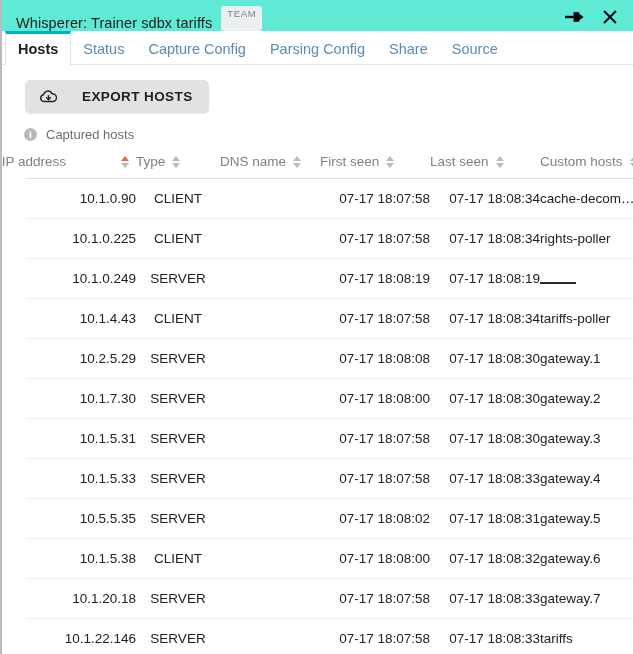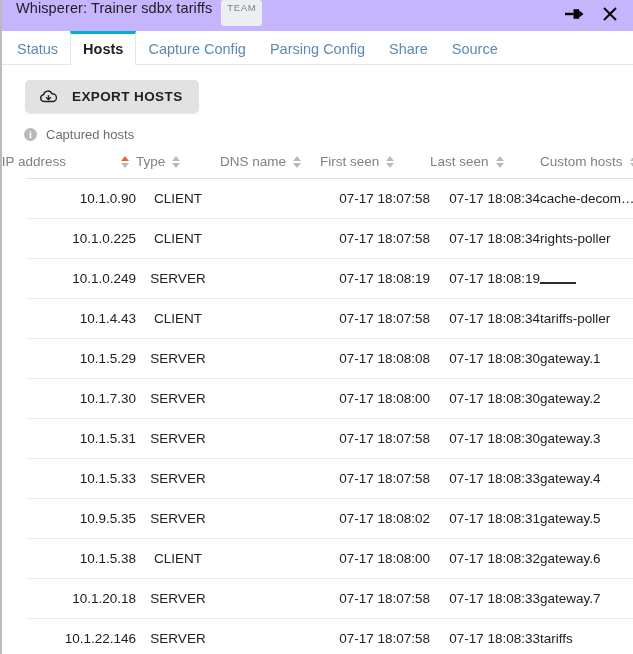--- a/index.html
+++ b/index.html
@@ -25,23 +25,23 @@
     display: flex;
     flex-direction: column;
     position: relative;
   }
 
   
   .titlebar {
     height: 31px;
     min-height: 31px;
     display: flex;
-    align-items: flex-start;
+    align-items: flex-end;
     padding: 0 8px 0 14px;
-    background: #c4b5fd;
+    background: #5eead4;
   }
   .title-text {
     font-size: 14.5px;
     color: #202124;
     letter-spacing: .1px;
     white-space: nowrap;
   }
   .team-badge {
     margin-left: 9px;
     background: #eceff1;
@@ -103,21 +103,21 @@
     padding: 0;
     position: relative;
   }
 
   .export-row {
     padding: 15px 0 0 23px;
   }
   .export-btn {
     display: inline-flex;
     align-items: center;
-    gap: 14px;
+    gap: 24px;
     background: #e2e2e2;
     border: none;
     border-radius: 5px;
     padding: 9px 16px 9px 14px;
     font-family: "Liberation Sans", sans-serif;
     font-size: 13.5px;
     font-weight: bold;
     letter-spacing: .4px;
     color: #202124;
     cursor: pointer;
@@ -238,25 +238,25 @@
       </svg>
     </span>
     <span class="win-btn">
       <svg width="18" height="18" viewBox="0 0 18 18" aria-hidden="true">
         <path d="M3 3 L15 15 M15 3 L3 15" stroke="#000" stroke-width="1.9" fill="none"></path>
       </svg>
     </span>
   </div>
 
   <div class="tabs">
+    <div class="tab active">
+        <span>Hosts</span>
+      </div>
     <div class="tab">
         <span>Status</span>
-      </div>
-    <div class="tab active">
-        <span>Hosts</span>
       </div>
     <div class="tab">
         <span>Capture Config</span>
       </div>
     <div class="tab">
         <span>Parsing Config</span>
       </div>
     <div class="tab">
         <span>Share</span>
       </div>
@@ -380,21 +380,21 @@
             </tr>
             <tr>
               <td class="ip">10.1.4.43</td>
               <td class="type">CLIENT</td>
               <td class="dns"></td>
               <td class="seen">07-17 18:07:58</td>
               <td class="seen">07-17 18:08:34</td>
               <td class="cname">tariffs-poller</td>
             </tr>
             <tr>
-              <td class="ip">10.1.5.29</td>
+              <td class="ip">10.2.5.29</td>
               <td class="type">SERVER</td>
               <td class="dns"></td>
               <td class="seen">07-17 18:08:08</td>
               <td class="seen">07-17 18:08:30</td>
               <td class="cname">gateway.1</td>
             </tr>
             <tr>
               <td class="ip">10.1.7.30</td>
               <td class="type">SERVER</td>
               <td class="dns"></td>
@@ -412,21 +412,21 @@
             </tr>
             <tr>
               <td class="ip">10.1.5.33</td>
               <td class="type">SERVER</td>
               <td class="dns"></td>
               <td class="seen">07-17 18:07:58</td>
               <td class="seen">07-17 18:08:33</td>
               <td class="cname">gateway.4</td>
             </tr>
             <tr>
-              <td class="ip">10.9.5.35</td>
+              <td class="ip">10.5.5.35</td>
               <td class="type">SERVER</td>
               <td class="dns"></td>
               <td class="seen">07-17 18:08:02</td>
               <td class="seen">07-17 18:08:31</td>
               <td class="cname">gateway.5</td>
             </tr>
             <tr>
               <td class="ip">10.1.5.38</td>
               <td class="type">CLIENT</td>
               <td class="dns"></td>

